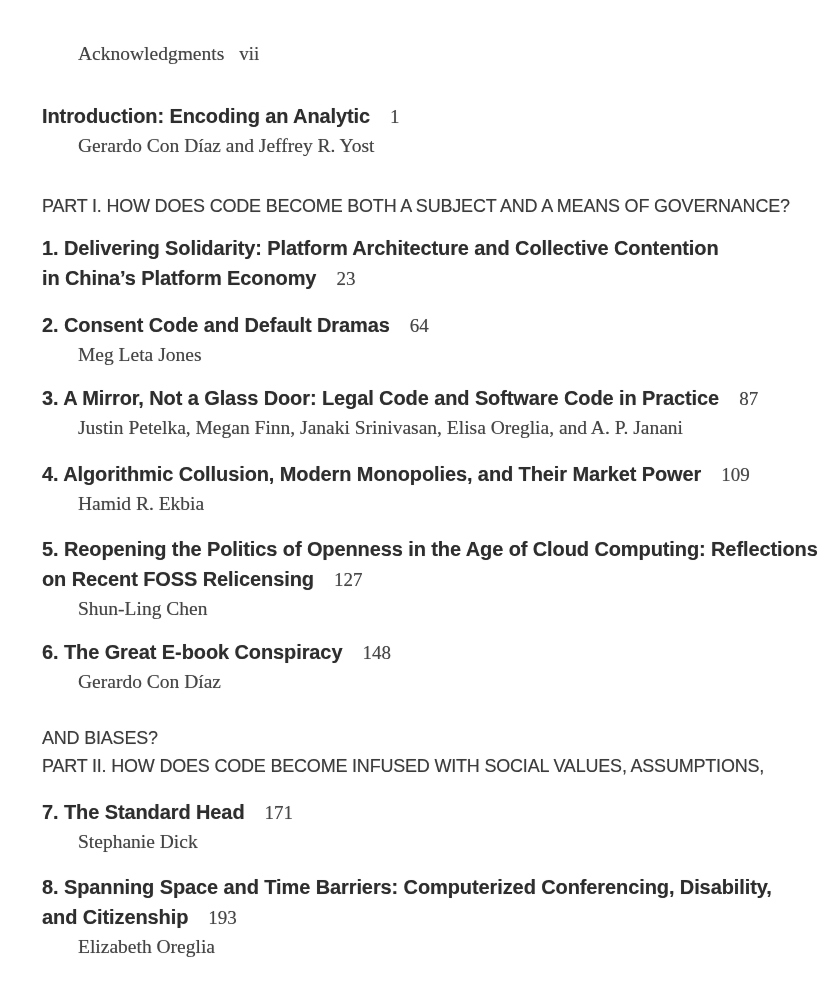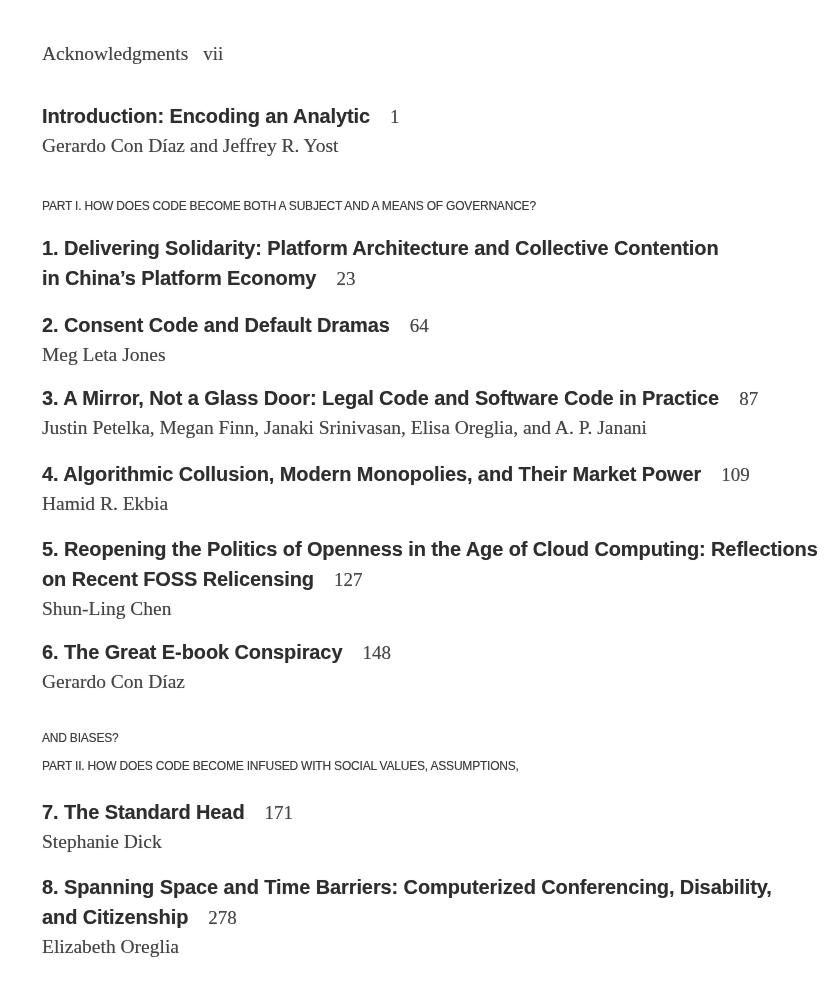--- a/index.html
+++ b/index.html
@@ -10,36 +10,37 @@
     box-sizing: border-box;
     padding: 40px 10px 0 42px;
     overflow: hidden;
     text-shadow: 0 0 0.7px rgba(80,80,80,0.55);
   }
   .serif {
     font-family: "Liberation Serif", "DejaVu Serif", serif;
     font-size: 19.5px;
     color: #454545;
     line-height: 28px;
+    margin-left: 36px;
   }
   .title-line {
     line-height: 28px;
     white-space: nowrap;
   }
   .t {
     font-family: "Liberation Sans", "DejaVu Sans", sans-serif;
     font-weight: 700;
     font-size: 20px;
     color: #2e2e2e;
     letter-spacing: -0.1px;
   }
   .part-heading {
     font-family: "Liberation Sans", "DejaVu Sans", sans-serif;
     font-weight: 400;
-    font-size: 12px;
+    font-size: 18px;
     color: #3c3c3c;
     letter-spacing: -0.2px;
     line-height: 28px;
     white-space: nowrap;
   }
   .pg {
     font-family: "Liberation Serif", "DejaVu Serif", serif;
     font-weight: 400;
     font-size: 19px;
     color: #474747;
@@ -131,16 +132,16 @@
     <span class="t">7. The Standard Head</span><span class="pg">171</span>
   </div>
   <div class="serif authors">Stephanie Dick</div>
 </section>
 
 <section class="mt17">
   <div class="title-line">
     <span class="t">8. Spanning Space and Time Barriers: Computerized Conferencing, Disability,</span>
   </div>
   <div class="title-line">
-    <span class="t">and Citizenship</span><span class="pg">278</span>
+    <span class="t">and Citizenship</span><span class="pg">193</span>
   </div>
   <div class="serif authors">Elizabeth Oreglia</div>
 </section>
 
 </body></html>

